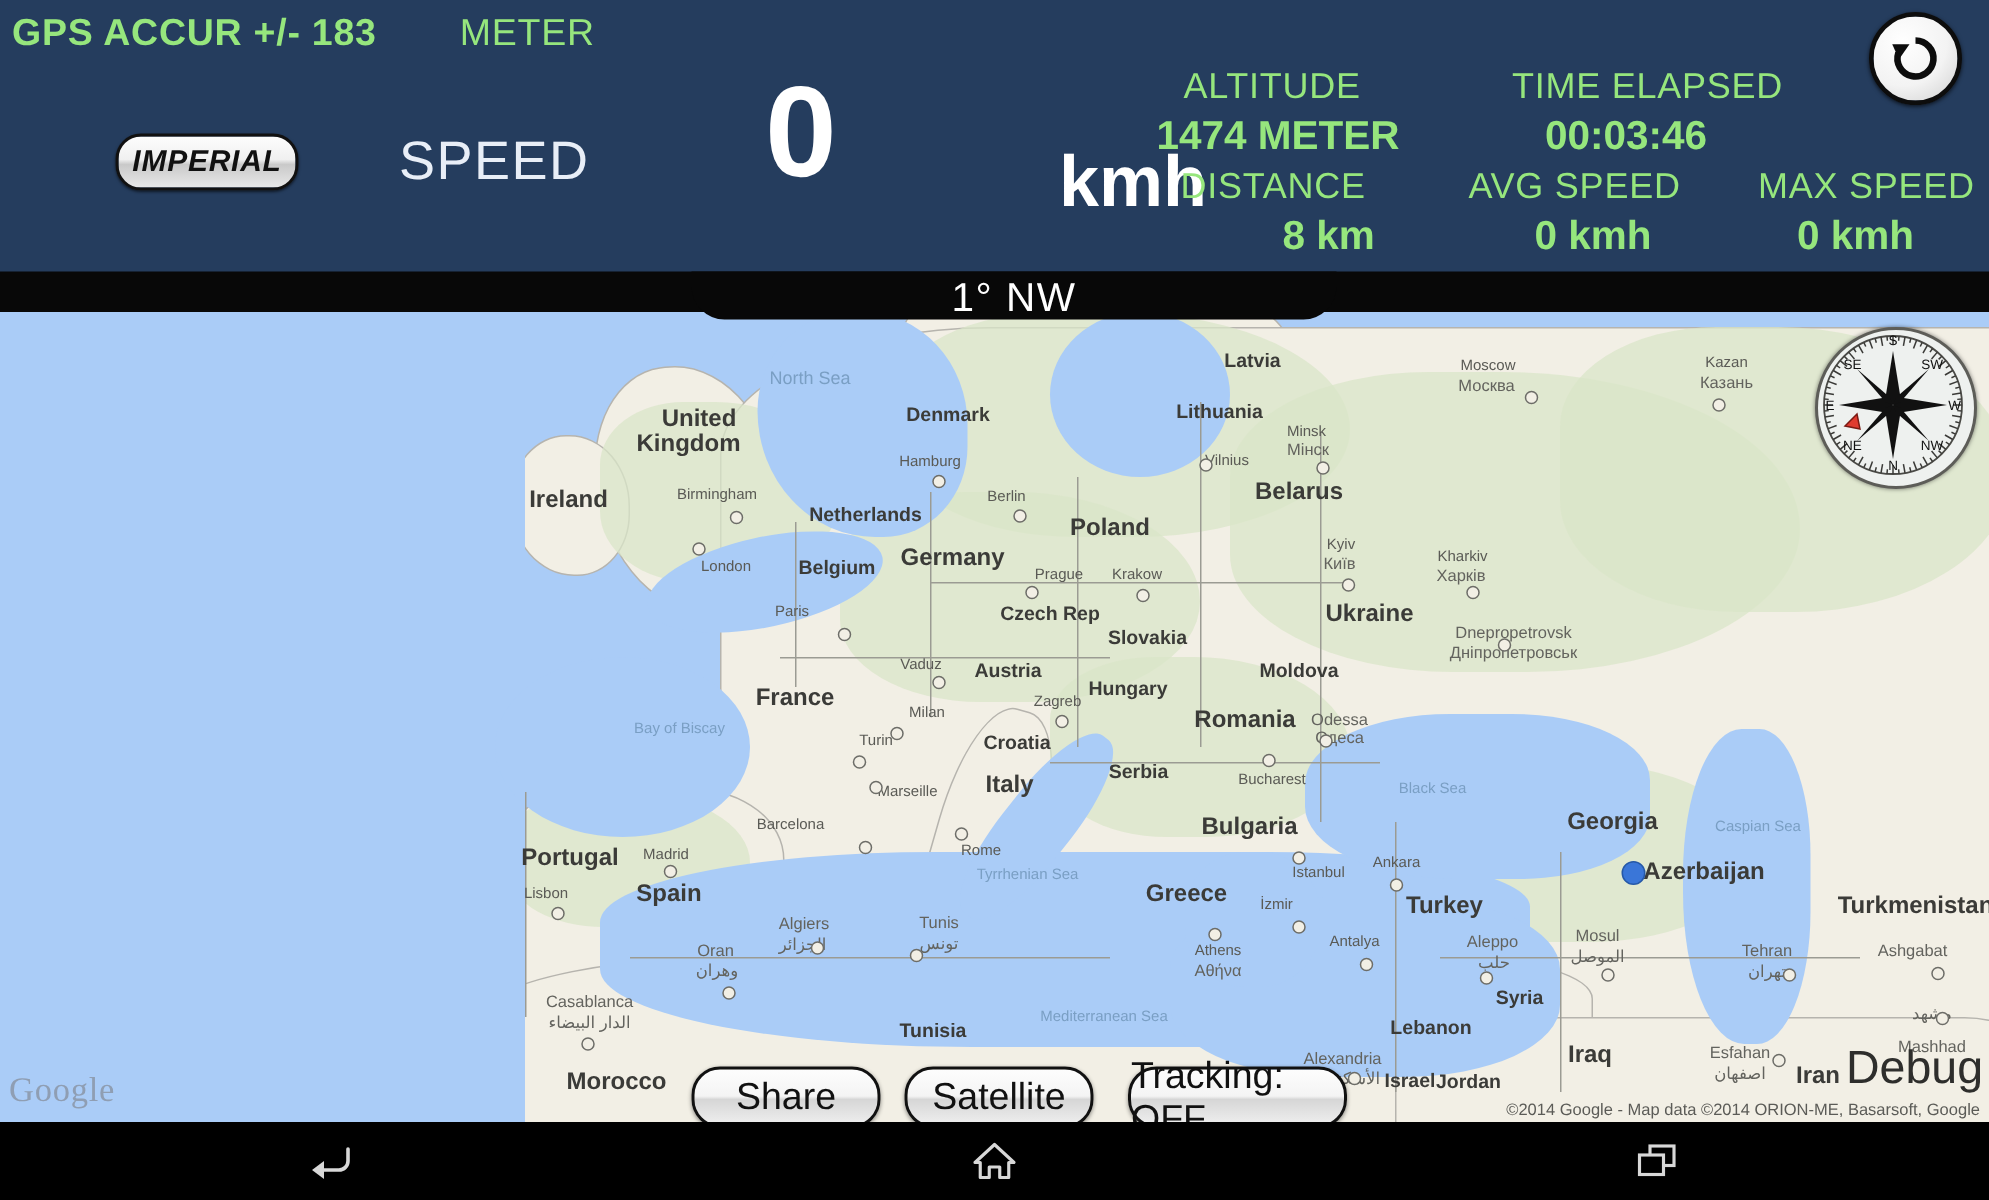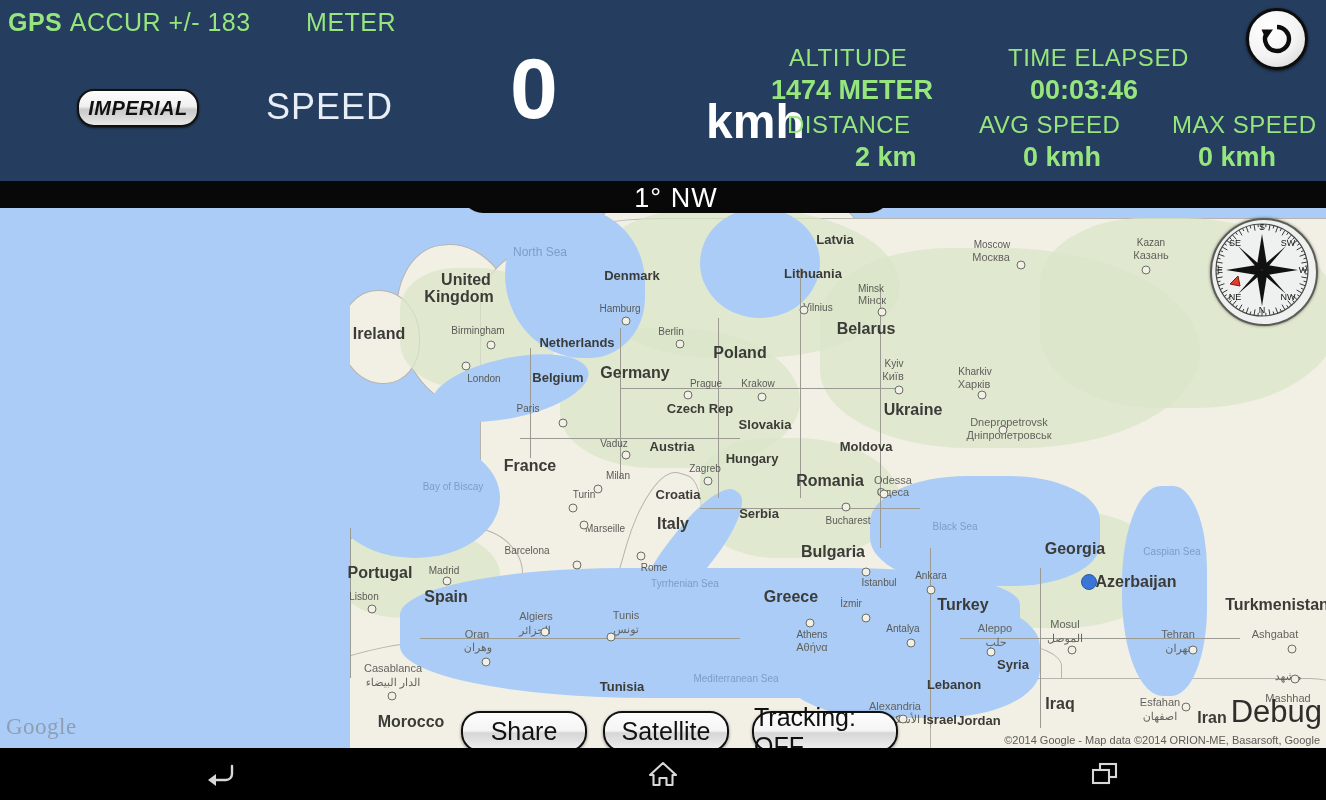--- a/index.html
+++ b/index.html
@@ -37,21 +37,21 @@
   
   #attrib{position:absolute;right:6px;bottom:2px;font-size:11px;color:#5b5b57;white-space:nowrap;}
   
   #debugtxt{position:absolute;right:4px;bottom:18px;font-size:31px;color:#2e2e2c;
             font-family:"Liberation Sans",sans-serif;}
 
   
   #header{position:absolute;left:0;top:0;width:1326px;height:182px;background:#253d5e;}
   #gpsline{position:absolute;left:8px;top:8px;font-size:25px;font-weight:bold;color:#96e67d;letter-spacing:.5px;}
   #gpsline .lbl{font-weight:bold;}
-  #gpsline .val{font-weight:normal;}
+  #gpsline .val{font-weight:bold;}
   #gpsline .unit{font-weight:normal;margin-left:48px;}
 
   #unitbtn{position:absolute;left:77px;top:89px;width:118px;height:34px;border-radius:17px;
            background:linear-gradient(to bottom,#fdfdfd 0%,#f0f0f0 45%,#c9c9c9 55%,#e8e8e8 100%);
            border:2px solid #111;box-shadow:0 1px 2px rgba(0,0,0,.6);
            display:flex;align-items:center;justify-content:center;}
   #unitbtn span{font-style:italic;font-weight:bold;font-size:20px;color:#111;letter-spacing:.5px;}
 
   #speedword{position:absolute;left:266px;top:86px;font-size:36px;color:#e8eef7;letter-spacing:1px;}
   #speedval{position:absolute;left:510px;top:48px;font-size:86px;font-weight:bold;color:#fff;line-height:.95;}
@@ -420,21 +420,21 @@
     <div id="speedval">0</div>
     <div id="speedunit">kmh</div>
 
     <div class="statlbl" style="left:789px;top:44px;">ALTITUDE</div>
     <div class="statval" style="left:771px;top:75px;">1474 METER</div>
 
     <div class="statlbl" style="left:1008px;top:44px;">TIME ELAPSED</div>
     <div class="statval" style="left:1030px;top:75px;">00:03:46</div>
 
     <div class="statlbl" style="left:787px;top:111px;">DISTANCE</div>
-    <div class="statval" style="left:855px;top:142px;">2 km</div>
+    <div class="statval" style="left:855px;top:142px;">8 km</div>
 
     <div class="statlbl" style="left:979px;top:111px;">AVG SPEED</div>
     <div class="statval" style="left:1023px;top:142px;">0 kmh</div>
 
     <div class="statlbl" style="left:1172px;top:111px;">MAX SPEED</div>
     <div class="statval" style="left:1198px;top:142px;">0 kmh</div>
 
     <div id="resetbtn">
       <svg width="38" height="38" viewBox="0 0 38 38">
         <path d="M19 7 A12 12 0 1 1 7.6 15.2" fill="none" stroke="#0d0d0d" stroke-width="4.4" stroke-linecap="butt"></path>

